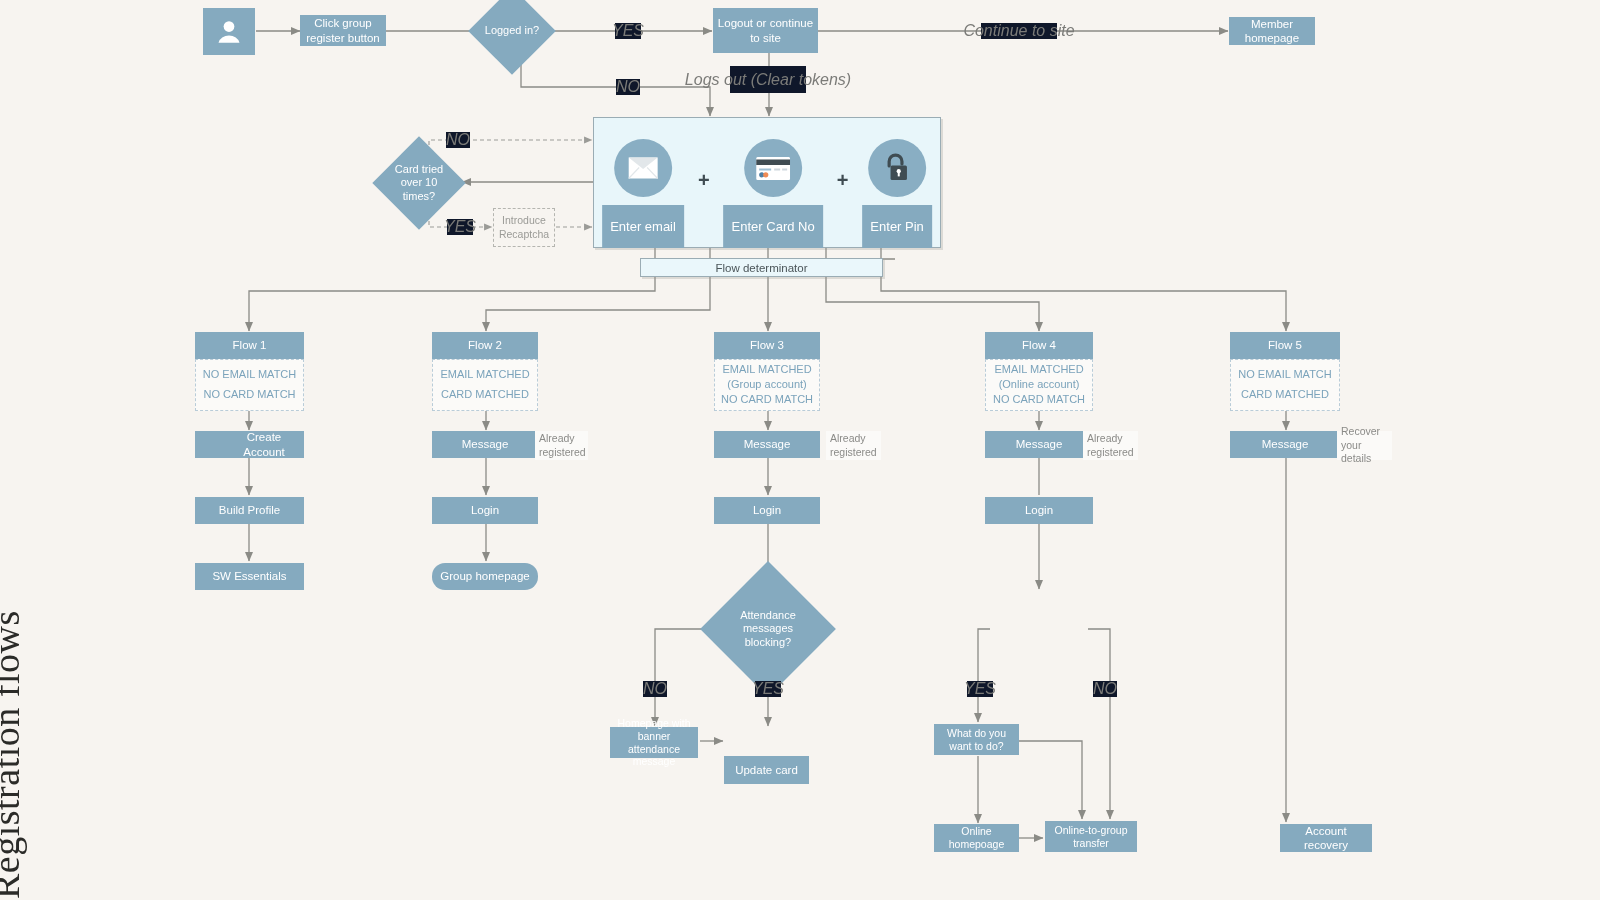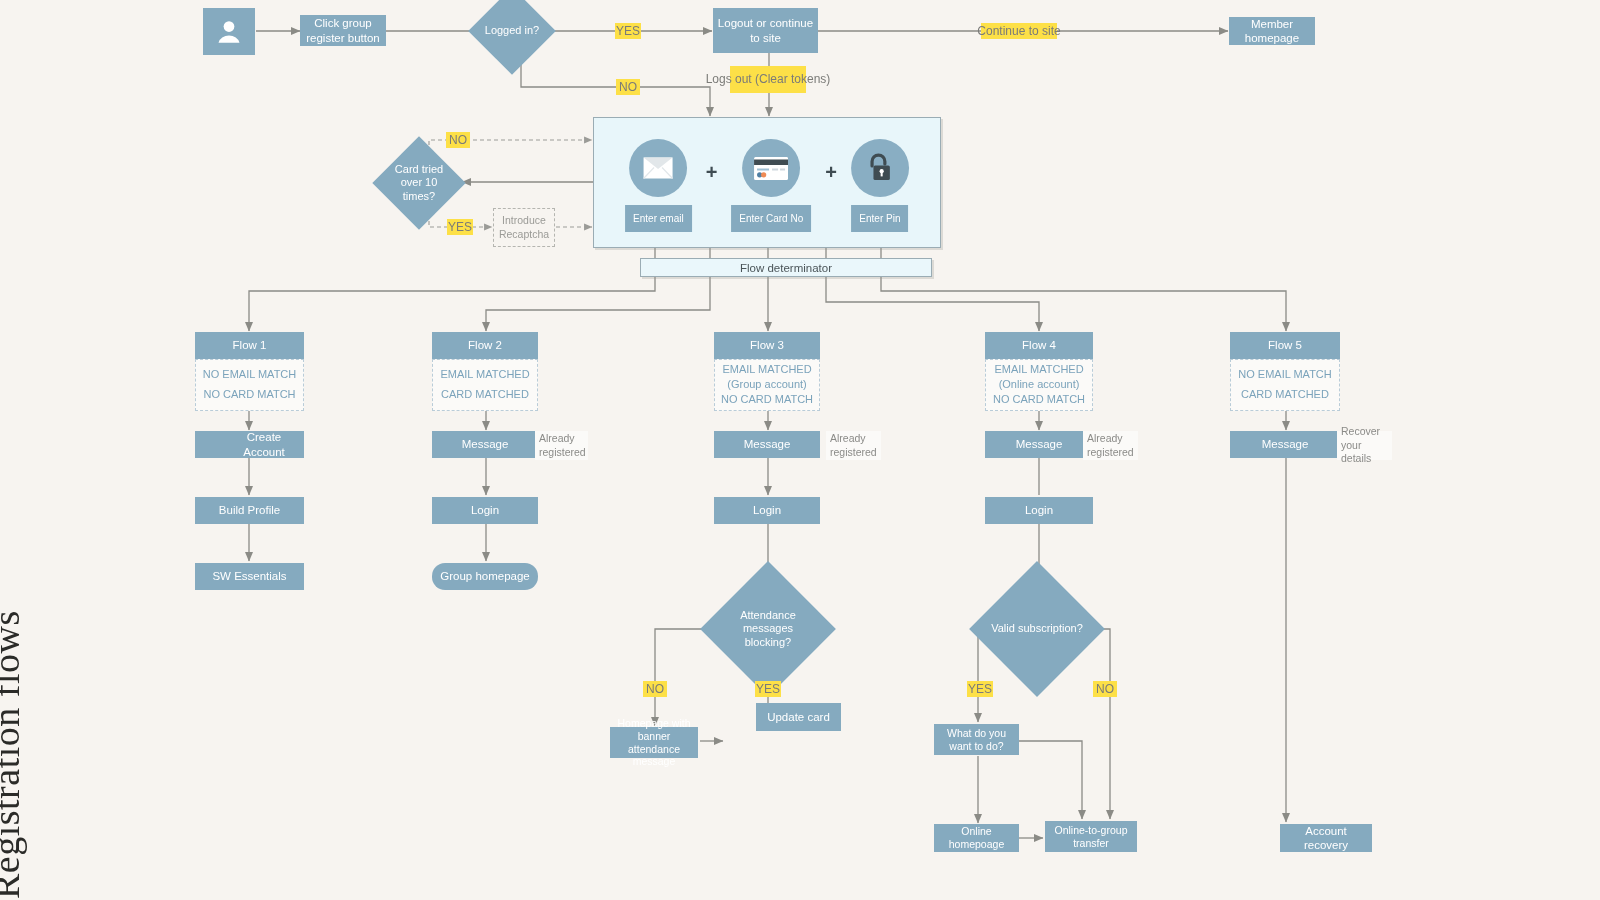--- a/index.html
+++ b/index.html
@@ -38,28 +38,29 @@
     display:flex;flex-direction:column;
     align-items:center;justify-content:space-around;
     padding:5px 2px;
     line-height:1.25;
   }
   .criteria .ln{display:block;}
 
   
   .wirelabel{
     position:absolute;
-    background:#fde047;
+    background:#0f172a;
     color:#7b7b78;
-    font-size:12px;
+    font-size:16px;
     padding:1px 4px;
     white-space:nowrap;
     display:flex;align-items:center;justify-content:center;
     box-sizing:border-box;
     line-height:1.25;
+    font-style:italic;
   }
   .wirelabel.multi{flex-direction:column;}
 
   
   .note{
     position:absolute;
     background:#fbfaf8;
     color:#8b8b88;
     font-size:10.5px;
     line-height:1.3;
@@ -109,21 +110,21 @@
   .iconcol{display:flex;flex-direction:column;align-items:center;}
   .circ{
     width:58px;height:58px;border-radius:50%;
     background:#89aec3;
     display:flex;align-items:center;justify-content:center;
     position:relative;
   }
   .plus{color:#3f4c52;font-size:20px;font-weight:bold;margin:0 14px;padding-bottom:26px;}
   .iconlabel{
     margin-top:8px;background:#85aabf;color:#fff;
-    font-size:10px;padding:8px 8px;white-space:nowrap;
+    font-size:13px;padding:14px 8px;white-space:nowrap;
   }
 
   
   #determinator{
     position:absolute;box-sizing:border-box;
     background:#eaf7fb;border:1px solid #9aacb4;
     box-shadow:2px 2px 0 rgba(150,150,145,.28);
     display:flex;align-items:center;justify-content:center;
     color:#4b5559;font-size:11.5px;
   }
@@ -308,21 +309,21 @@
             <circle cx="16.6" cy="19.2" r="2.1" fill="#ffffff"></circle>
             <rect x="15.6" y="19.8" width="2" height="4.6" fill="#ffffff"></rect>
           </svg>
         </div>
         <div class="iconlabel">Enter Pin</div>
       </div>
 
     </div>
   </div>
 
-  <div id="determinator" style="left:640px;top:258px;width:292px;height:19px;">Flow determinator</div>
+  <div id="determinator" style="left:640px;top:258px;width:243px;height:19px;">Flow determinator</div>
 
   <div class="node" style="left:195px;top:332px;width:109px;height:27px;">Flow 1</div>
   <div class="criteria" style="left:195px;top:359px;width:109px;height:52px;">
     <span class="ln">NO EMAIL MATCH</span>
     <span class="ln">NO CARD MATCH</span>
   </div>
   <div class="node" style="left:195px;top:431px;width:109px;height:27px;padding-left:33px;">Create Account</div>
   <div class="node" style="left:195px;top:497px;width:109px;height:27px;">Build Profile</div>
   <div class="node" style="left:195px;top:563px;width:109px;height:27px;">SW Essentials</div>
 
@@ -347,36 +348,32 @@
   <div class="node" style="left:714px;top:497px;width:106px;height:27px;">Login</div>
 
   <div class="diamond" style="left:720px;top:581px;width:96px;height:96px;">
     <div class="dshape"></div>
     <div class="dtext">Attendance messages blocking?</div>
   </div>
   <div class="wirelabel" style="left:643px;top:681px;width:24px;height:16px;">NO</div>
   <div class="wirelabel" style="left:755px;top:681px;width:26px;height:16px;">YES</div>
 
   <div class="node small" style="left:610px;top:727px;width:88px;height:31px;">Homepage with banner attendance message</div>
-  <div class="node" style="left:724px;top:703px;width:85px;height:28px;margin-left:32px;">Update card</div>
+  <div class="node" style="left:724px;top:756px;width:85px;height:28px;">Update card</div>
 
   <div class="node" style="left:985px;top:332px;width:108px;height:27px;">Flow 4</div>
   <div class="criteria" style="left:985px;top:359px;width:108px;height:52px;padding:3px 2px;justify-content:center;gap:1px;">
     <span class="ln">EMAIL MATCHED</span>
     <span class="ln">(Online account)</span>
     <span class="ln">NO CARD MATCH</span>
   </div>
   <div class="node" style="left:985px;top:431px;width:108px;height:27px;">Message</div>
   <div class="note" style="left:1083px;top:431px;width:55px;height:29px;">Already registered</div>
   <div class="node" style="left:985px;top:497px;width:108px;height:27px;">Login</div>
 
-  <div class="diamond" style="left:989px;top:581px;width:96px;height:96px;">
-    <div class="dshape"></div>
-    <div class="dtext">Valid subscription?</div>
-  </div>
   <div class="wirelabel" style="left:967px;top:681px;width:26px;height:16px;">YES</div>
   <div class="wirelabel" style="left:1093px;top:681px;width:24px;height:16px;">NO</div>
 
   <div class="node small" style="left:934px;top:724px;width:85px;height:31px;">What do you want to do?</div>
   <div class="node small" style="left:934px;top:824px;width:85px;height:28px;">Online homepoage</div>
   <div class="node small" style="left:1045px;top:821px;width:92px;height:31px;">Online-to-group transfer</div>
 
   <div class="node" style="left:1230px;top:332px;width:110px;height:27px;">Flow 5</div>
   <div class="criteria" style="left:1230px;top:359px;width:110px;height:52px;">
     <span class="ln">NO EMAIL MATCH</span>

